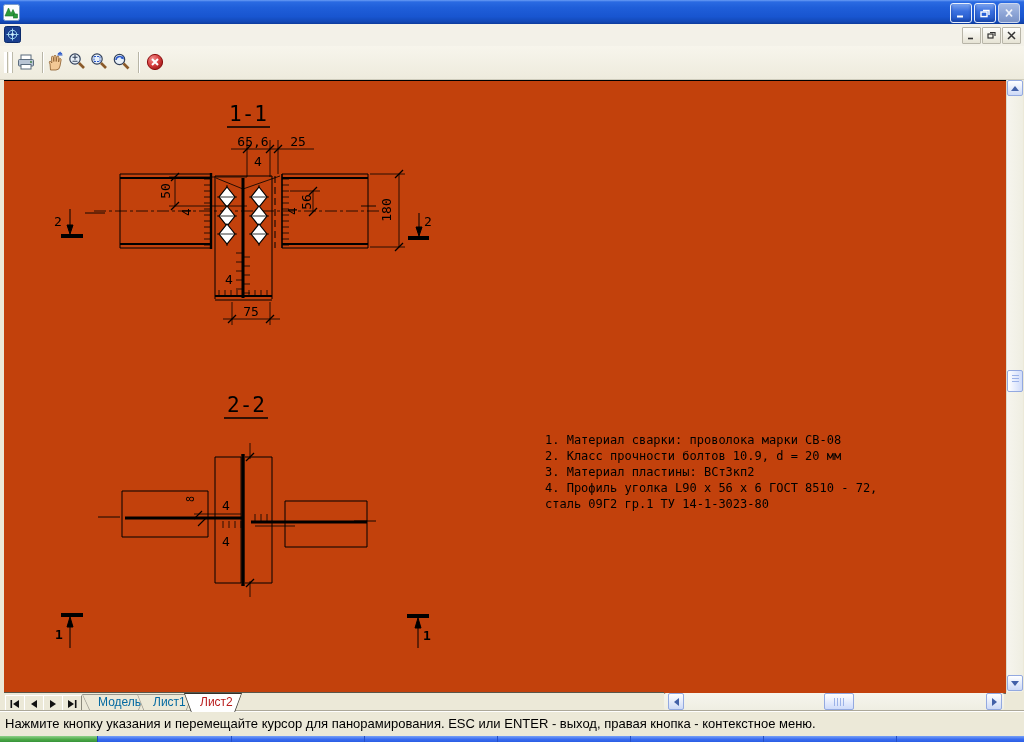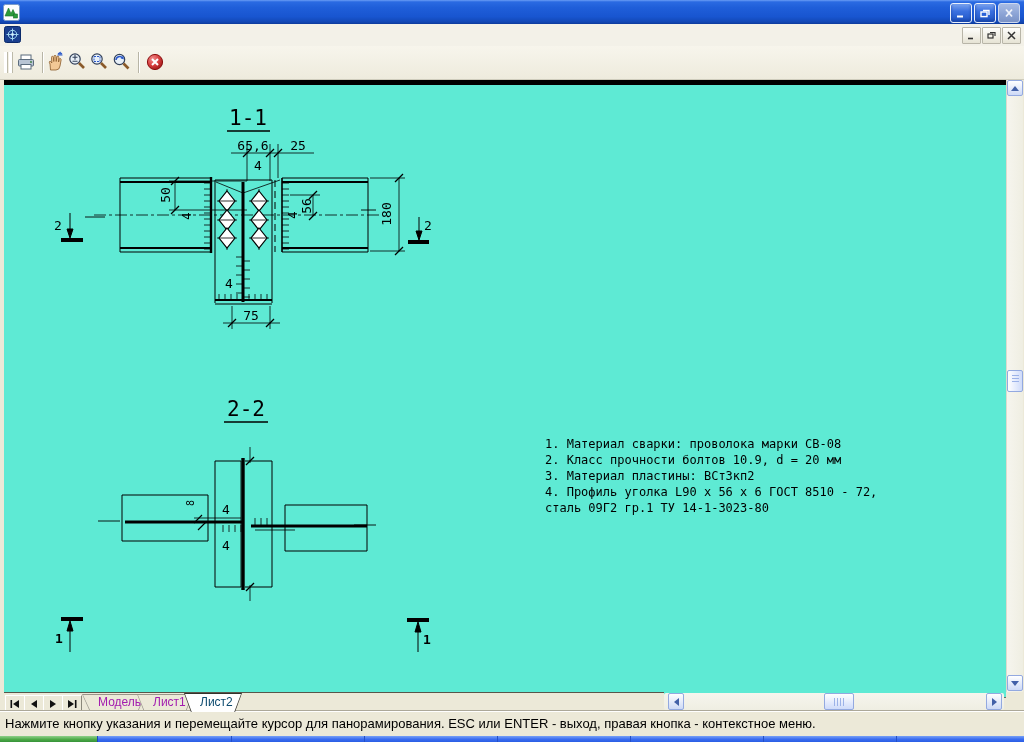--- a/index.html
+++ b/index.html
@@ -37,22 +37,22 @@
   
   .toolbar{
     position:absolute;left:0;top:46px;width:1024px;height:33px;
     background:linear-gradient(180deg,#f7f5ec,#eeebdd);border-bottom:1px solid #cfccbc;
   }
   .grip{position:absolute;top:6px;width:3px;height:21px;background:#fff;border-right:1px solid #bdbaa9;}
   .tsep{position:absolute;top:6px;width:1px;height:21px;background:#b8b5a6;border-right:1px solid #fff;}
   .tbtn{position:absolute;top:4px;width:24px;height:24px;display:flex;align-items:center;justify-content:center;}
   
   .canvas{
-    position:absolute;left:4px;top:80px;width:1002px;height:612px;background:#5eead4;
-    border-top:5px solid #000000;border-bottom:1px solid #6a6a66;
+    position:absolute;left:4px;top:80px;width:1002px;height:612px;background:#c2410c;
+    border-top:1px solid #000000;border-bottom:1px solid #6a6a66;
   }
   .draw text{font-family:"DejaVu Sans Mono",monospace;fill:#000;}
   .t21{font-size:21px}.t13{font-size:13px}.t12{font-size:12px}.t10{font-size:10px}
   .mid{text-anchor:middle}
   .bold{font-weight:bold}
   
   .vscroll{position:absolute;left:1006px;top:80px;width:16px;height:612px;background:linear-gradient(90deg,#f6f5ee,#efeee2);border-left:1px solid #dedbcd;}
   .hscroll{position:absolute;left:664px;top:693px;width:340px;height:17px;background:linear-gradient(180deg,#f6f5ee,#efeee2);border-radius:2px;}
   .sbtn{
     position:absolute;width:16px;height:16px;border:1px solid #93a9e0;border-radius:2px;
@@ -80,25 +80,25 @@
   
   .tabbar{position:absolute;left:4px;top:692px;width:660px;height:19px;background:#ece9d8;border-top:1px solid #58564a;}
   .vcr{position:absolute;top:2px;width:18px;height:15px;border:1px solid;border-color:#fff #8a887a #8a887a #fff;background:#ece9d8;display:flex;align-items:center;justify-content:center;}
   .tabs{position:absolute;left:78px;top:0;height:19px;display:flex;}
   .tab{position:relative;height:17px;top:1px;margin-right:-9px;}
   .tab-shape{position:absolute;inset:0;clip-path:polygon(0 0,100% 0,88% 100%,12% 100%);}
   .tab-fill{position:absolute;left:1px;right:1px;top:1px;bottom:0;clip-path:polygon(0 0,100% 0,88% 100%,12% 100%);}
   .tab-label{position:relative;display:block;text-align:center;font-size:12px;line-height:17px;padding:0 16px;white-space:nowrap;}
   .tab-inactive .tab-shape{background:#98958a;}
   .tab-inactive .tab-fill{background:#ece9d8;}
-  .tab-inactive .tab-label{color:#a21caf;}
+  .tab-inactive .tab-label{color:#0369a1;}
   .tab-active{z-index:5;height:19px;top:0;}
   .tab-active .tab-shape{background:#33312a;}
   .tab-active .tab-fill{background:#ffffff;}
-  .tab-active .tab-label{color:#0c4a6e;line-height:18px;}
+  .tab-active .tab-label{color:#b91c1c;line-height:18px;}
   
   .statusbar{
     position:absolute;left:0;top:711px;width:1024px;height:25px;background:#ece9d8;
     border-top:1px solid #fff;box-shadow:0 -1px 0 #aca899;
     font-size:13px;color:#000;line-height:24px;padding-left:5px;box-sizing:border-box;white-space:nowrap;
   }
   
   .taskbar{position:absolute;left:0;top:736px;width:1024px;height:6px;display:flex;}
   .start-frag{width:97px;height:6px;background:linear-gradient(180deg,#8ed08a 0%,#4aa845 60%,#37923a 100%);border-right:1px solid #1c46b8;}
   .task-frag{flex:1;position:relative;height:6px;background:linear-gradient(180deg,#77a0f6 0%,#3a6cf0 55%,#2a5ee4 100%);}

